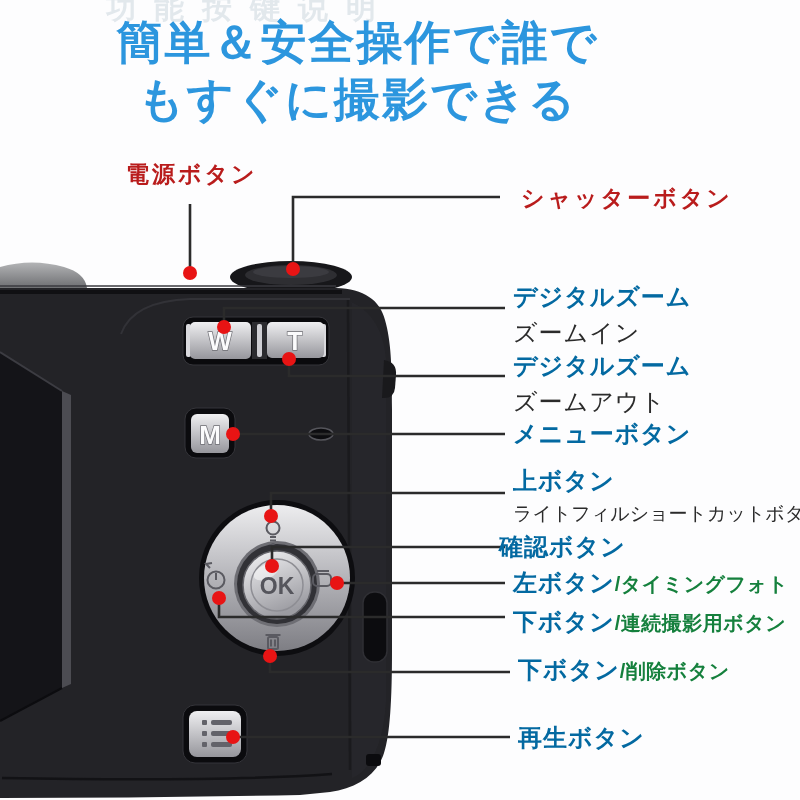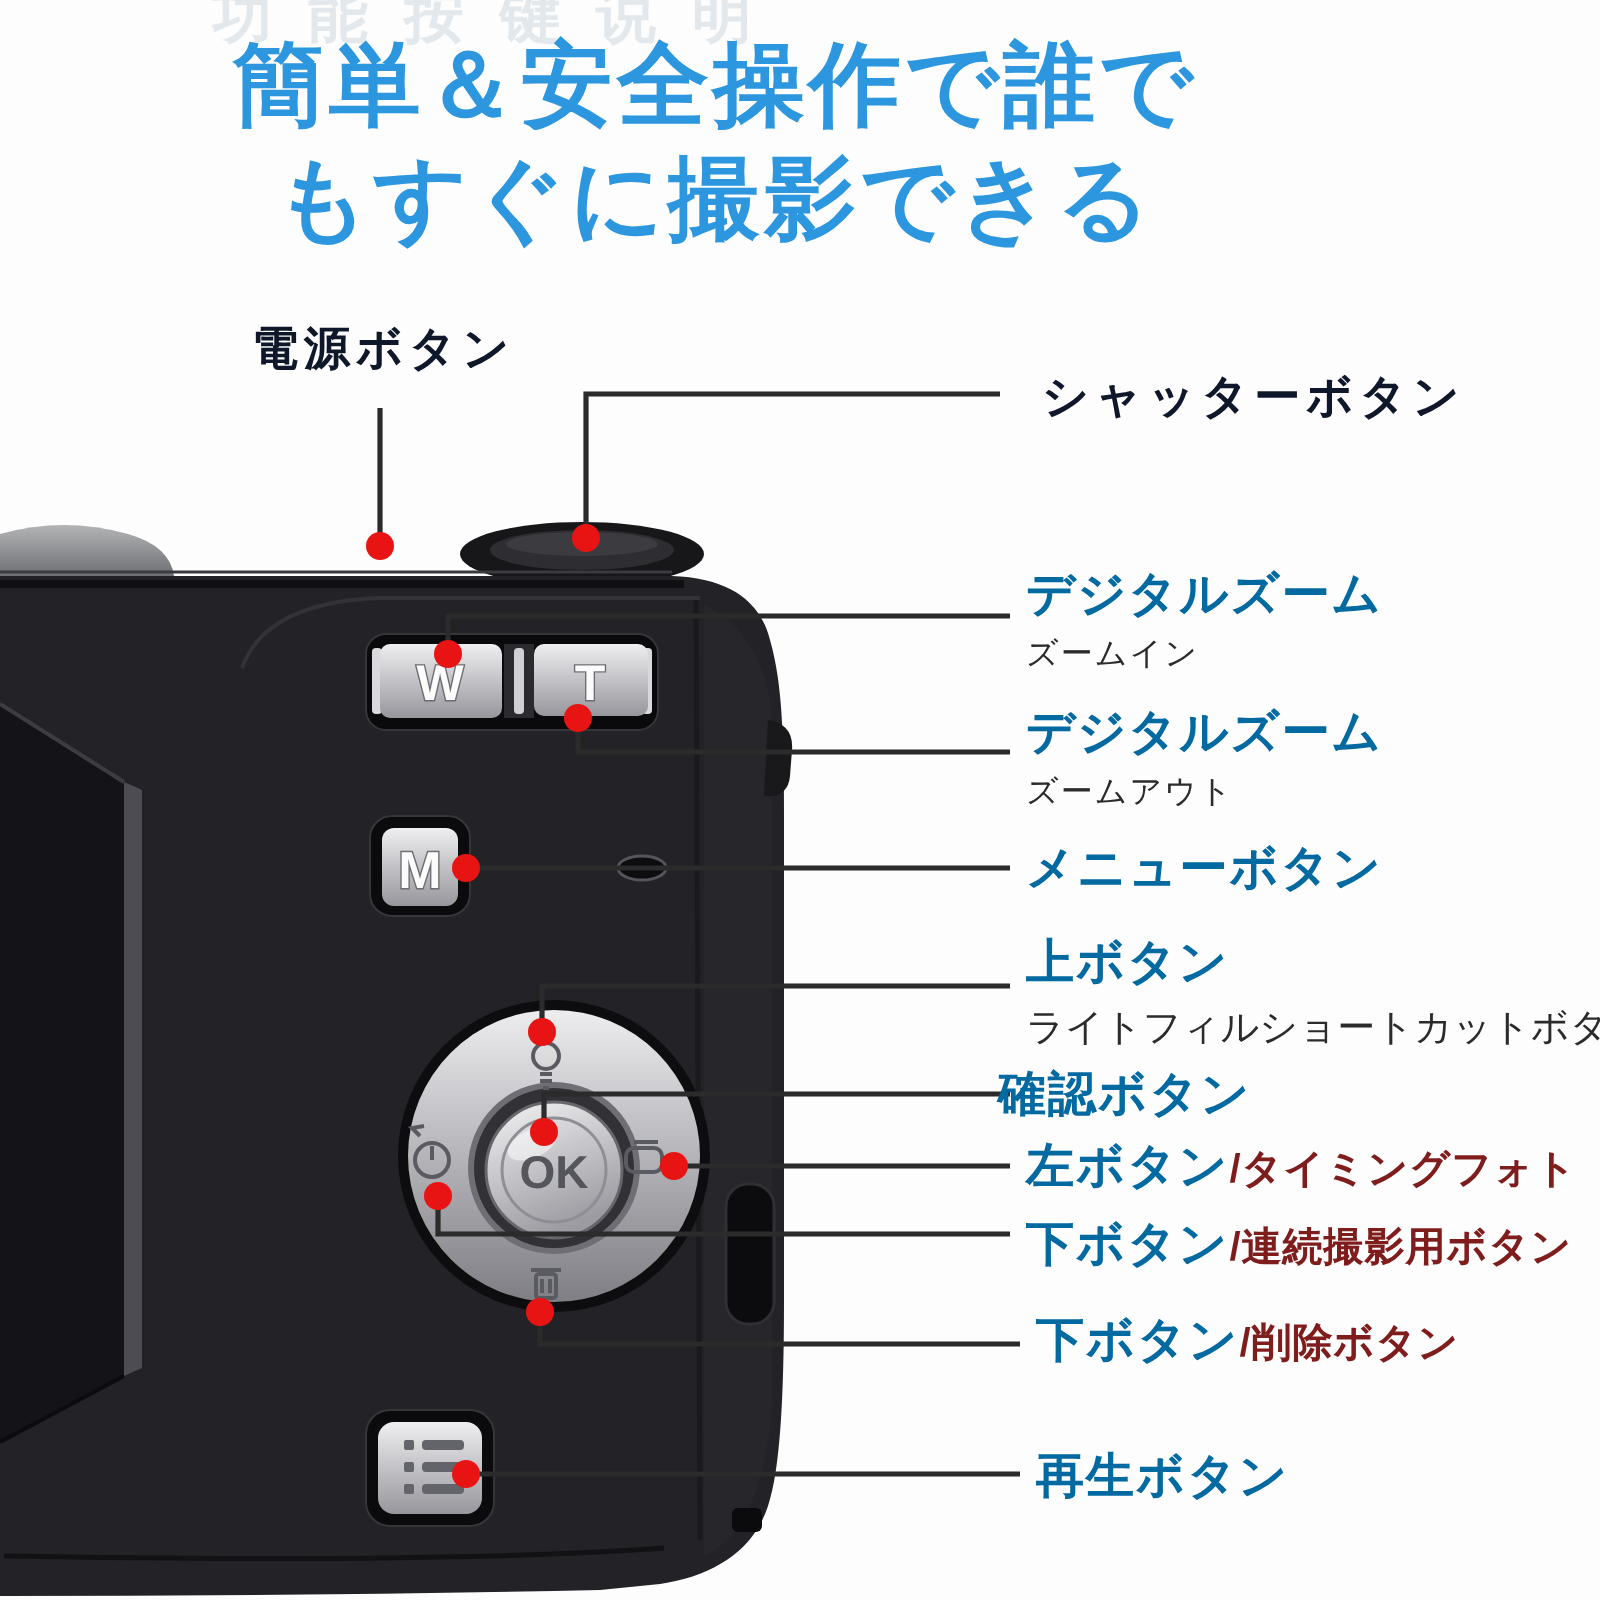--- a/index.html
+++ b/index.html
@@ -14,24 +14,24 @@
     font-size:30px;font-weight:700;letter-spacing:18px;
     color:#ccd7df;opacity:.55;white-space:nowrap;
   }
   .title{
     position:absolute;left:0;top:14px;width:715px;
     text-align:center;color:#2c96de;font-weight:700;
     font-size:46px;line-height:57px;letter-spacing:2px;
   }
   .ann{position:absolute;white-space:nowrap;}
   .ann .main-blue{color:#0369a1;font-size:24px;font-weight:700;letter-spacing:1px;}
-  .ann .main-black{color:#0f172a;font-size:23px;font-weight:700;letter-spacing:3px;}
-  .ann .sub{color:#2b2b2b;font-size:16px;font-weight:500;letter-spacing:1px;margin-top:4px;}
+  .ann .main-black{color:#b91c1c;font-size:23px;font-weight:700;letter-spacing:3px;}
+  .ann .sub{color:#2b2b2b;font-size:24px;font-weight:500;letter-spacing:1px;margin-top:4px;}
   .ann .sub.small{font-size:19px;letter-spacing:0;}
-  .ann .suffix{color:#7f1d1d;font-size:20px;font-weight:600;letter-spacing:0.5px;}
+  .ann .suffix{color:#15803d;font-size:20px;font-weight:600;letter-spacing:0.5px;}
   .big{font-size:25px;}
   svg text{font-family:"Liberation Sans","DejaVu Sans",sans-serif;}
 </style>
 </head>
 <body>
 
 <div id="stage">
 
   <div class="watermark">功能按键说明</div>
 

